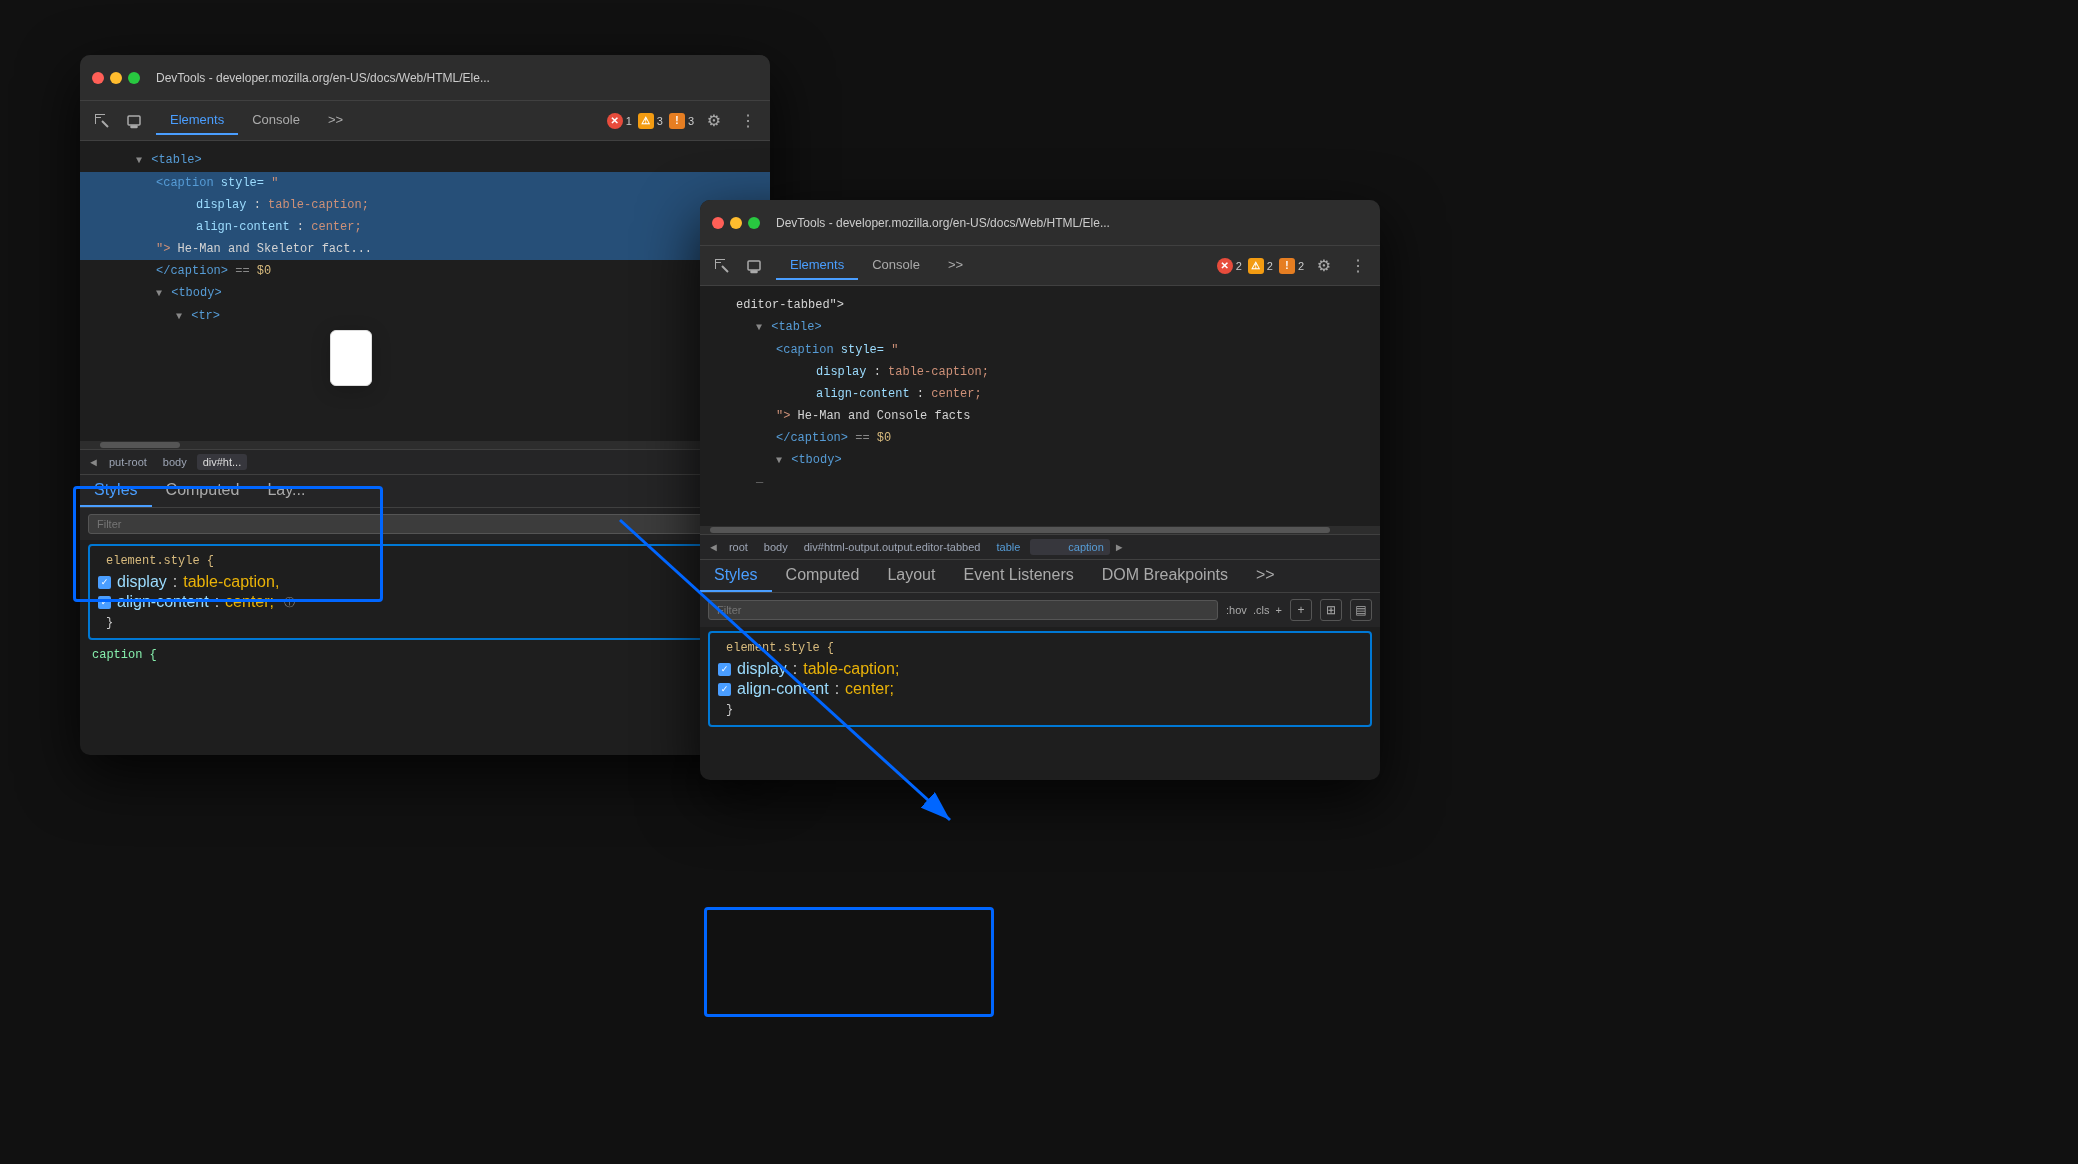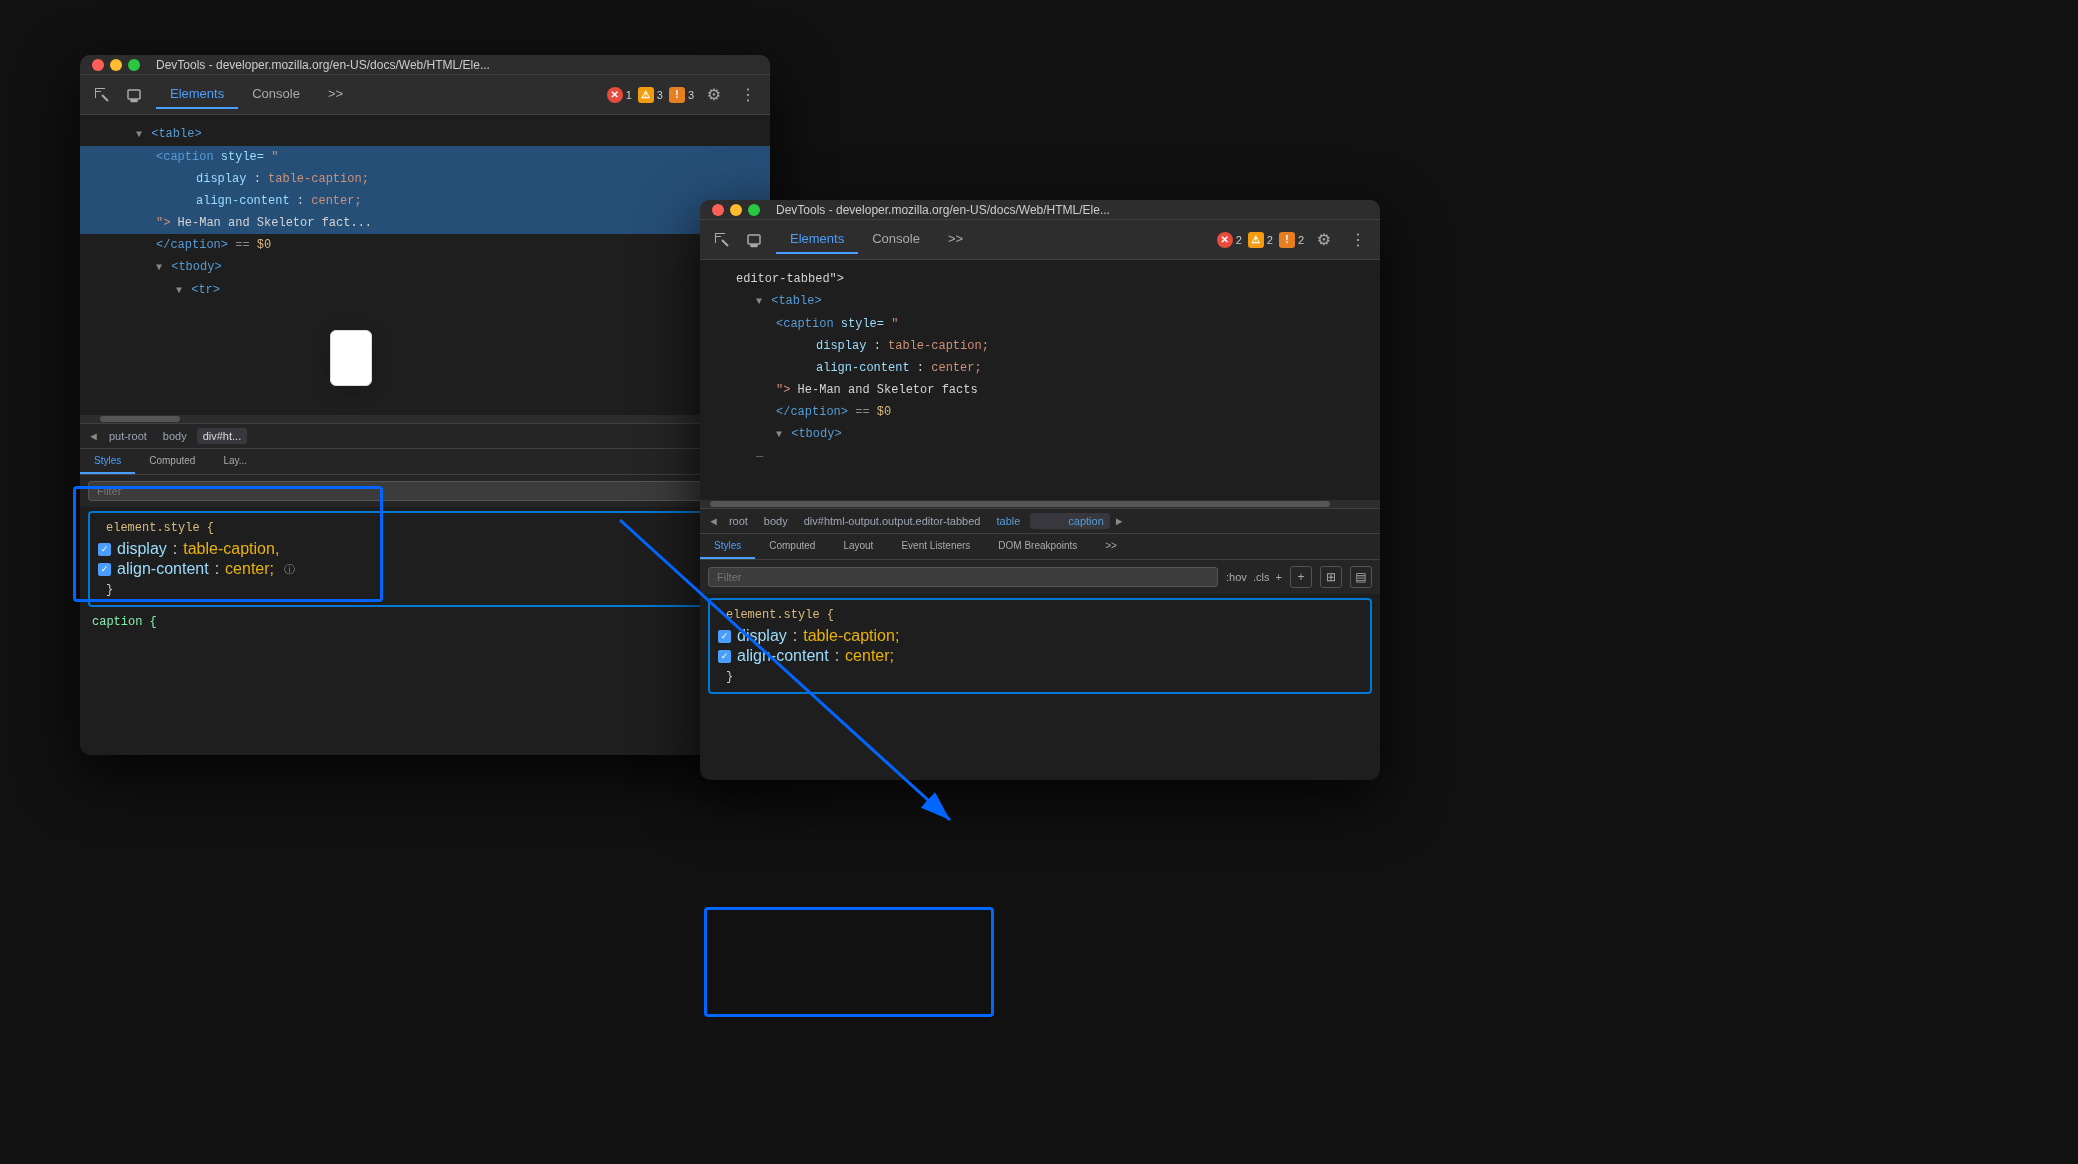--- a/index.html
+++ b/index.html
@@ -16,21 +16,21 @@
     .devtools-window {
       position: absolute;
       background: #1e1e1e;
       border-radius: 10px;
       box-shadow: 0 20px 60px rgba(0,0,0,0.8);
       overflow: hidden;
     }
 
     .window-titlebar {
       background: #2d2d2d;
-      height: 20px;
+      height: 46px;
       display: flex;
       align-items: center;
       padding: 0 12px;
       gap: 8px;
       border-bottom: 1px solid #404040;
     }
 
     .traffic-lights {
       display: flex;
       gap: 6px;
@@ -204,21 +204,21 @@
     }
 
     .styles-tabs {
       display: flex;
       border-bottom: 1px solid #404040;
       background: #252526;
     }
 
     .styles-tab {
       padding: 6px 14px;
-      font-size: 10px;
+      font-size: 16px;
       color: #aaa;
       cursor: pointer;
       border-bottom: 2px solid transparent;
     }
 
     .styles-tab.active {
       color: #4a9eff;
       border-bottom: 2px solid #4a9eff;
     }
 
@@ -561,21 +561,21 @@
     </div>
     <div class="html-line">
       <span style="margin-left:100px;"></span>
       <span style="color:#9cdcfe;">align-content</span>
       <span style="color:#ccc;">: </span>
       <span class="html-attr-value">center;</span>
     </div>
     <div class="html-line">
       <span style="margin-left:60px;"></span>
       <span class="html-attr-value">"&gt; </span>
-      <span class="html-text">He-Man and Skeletor facts</span>
+      <span class="html-text">He-Man and Console facts</span>
     </div>
     <div class="html-line">
       <span style="margin-left:60px;"></span>
       <span class="html-tag">&lt;/caption&gt;</span>
       <span style="color:#888;"> == </span>
       <span style="color:#d7ba7d;">$0</span>
     </div>
     <div class="html-line">
       <span style="margin-left:60px;"></span>
       <span class="arrow">▼</span>

